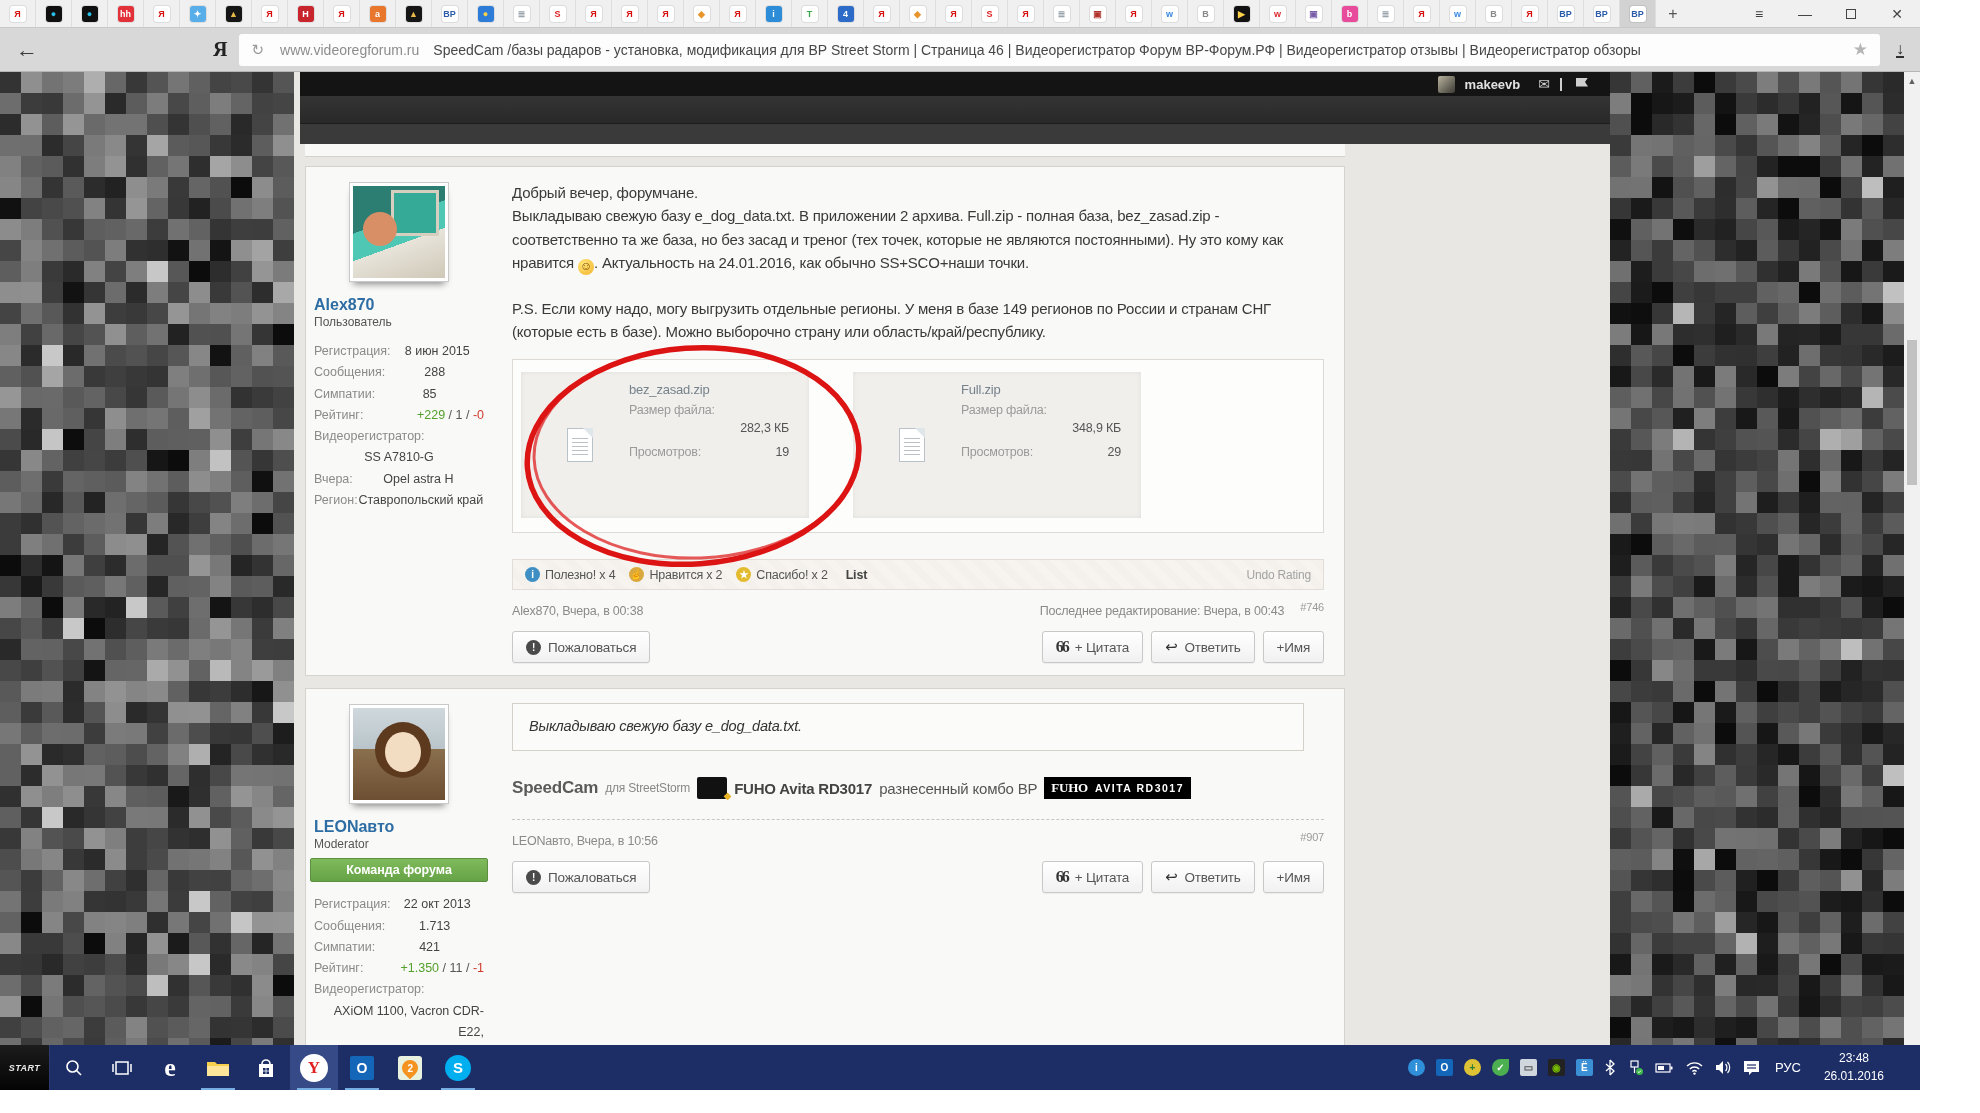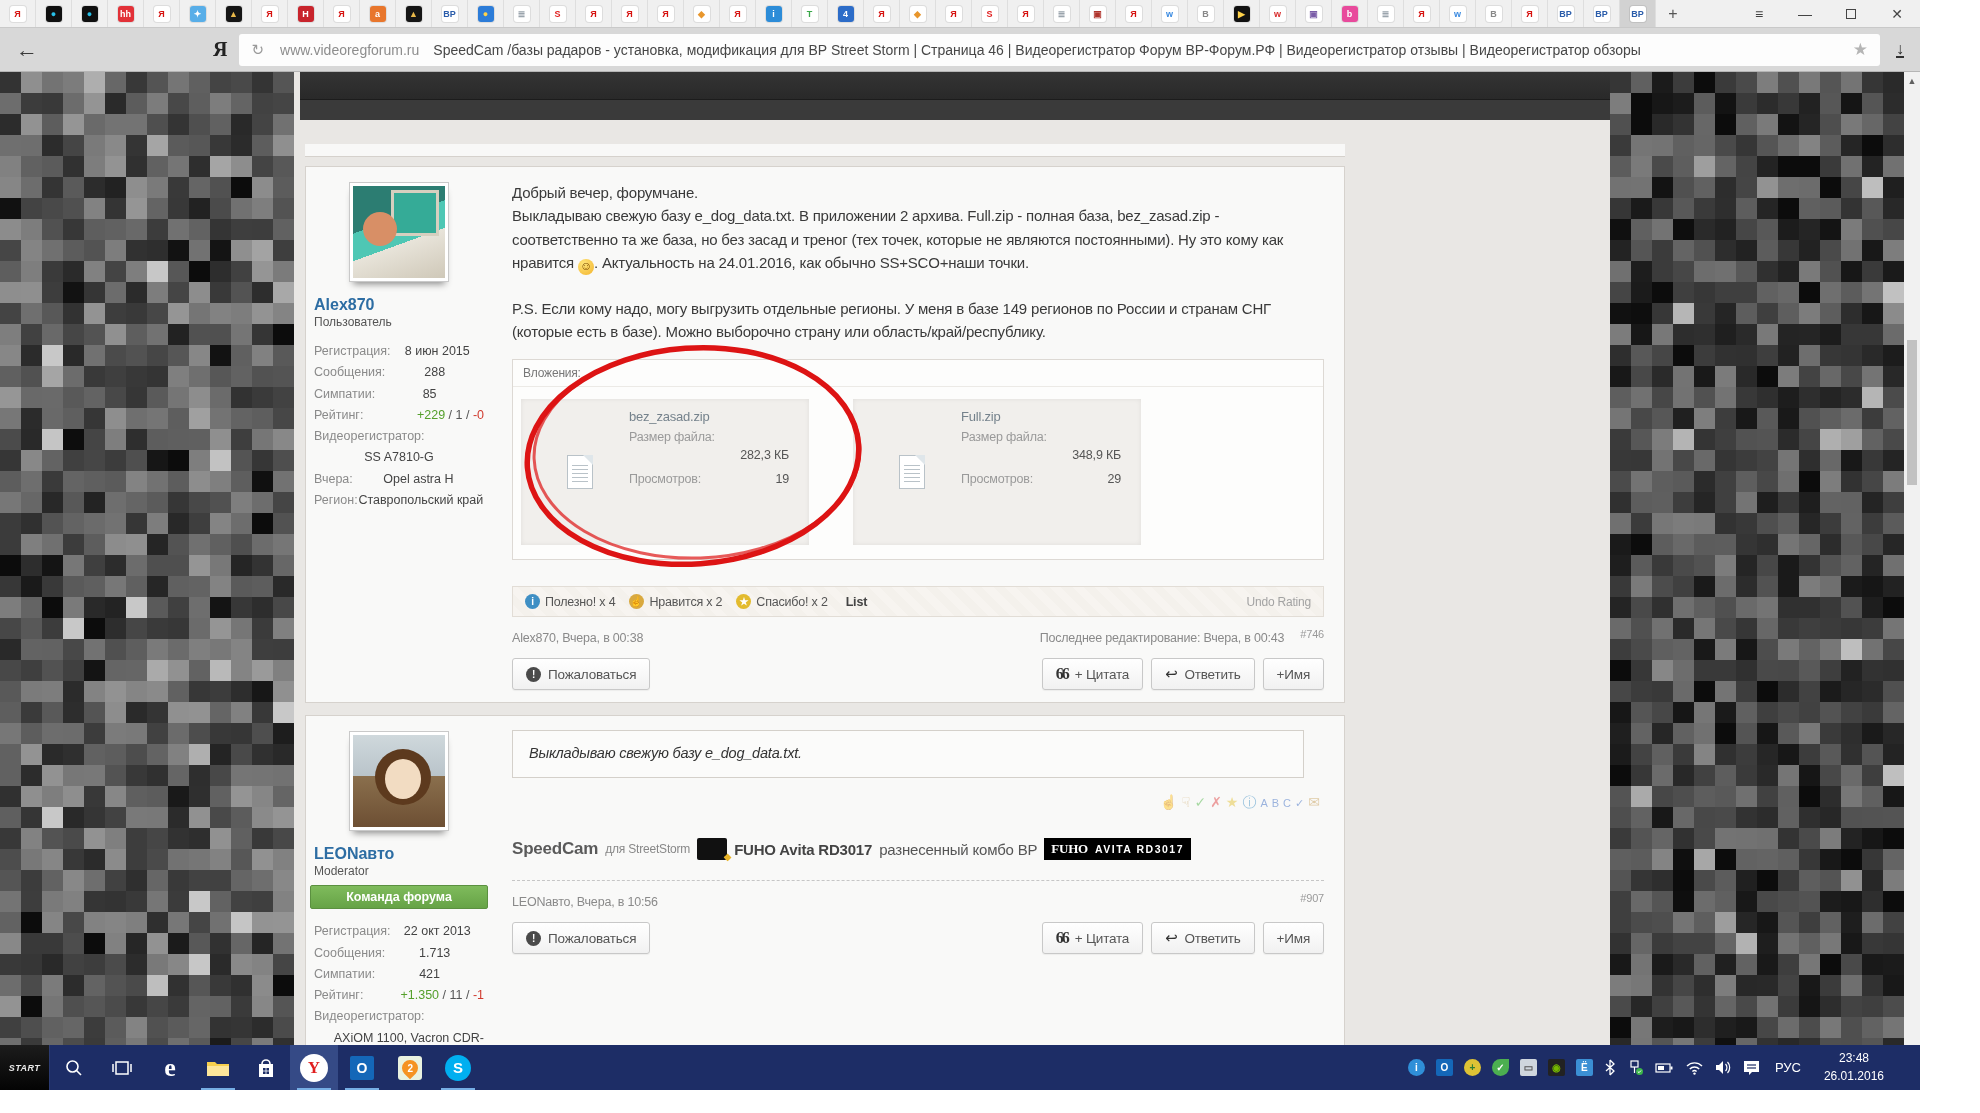--- a/index.html
+++ b/index.html
@@ -308,20 +308,28 @@
     <div class="urlbox">
       <span class="refresh">↻</span>
       <span class="url">www.videoregforum.ru</span>
       <span class="pagetitle">SpeedCam /базы радаров - установка, модификация для ВР Street Storm | Страница 46 | Видеорегистратор Форум ВР-Форум.РФ | Видеорегистратор отзывы | Видеорегистратор обзоры</span>
       <span class="bookmark-star">★</span>
     </div>
     <span class="dl">↓</span>
   </div>
 
   <div class="site">
+    <div class="h-user">
+      <span class="h-avatar"></span>
+      <span class="h-username">makeevb</span>
+      <span class="h-mail">✉</span>
+      <span class="h-flagwrap">
+          <span class="h-flag"></span>
+        </span>
+    </div>
     <div class="h-nav">
       <span class="active"></span>
         <span></span>
         <span></span>
         <span></span>
         <span></span>
     </div>
     <div class="h-sub">
       <span></span>
         <span></span>
@@ -386,21 +394,20 @@
               </div>
           </div>
         </div>
         <div class="mcell">
           <p>Добрый вечер, форумчане.</p>
           <p><span>Выкладываю свежую базу e_dog_data.txt. В приложении 2 архива. Full.zip - полная база, bez_zasad.zip - соответственно та же база, но без засад и треног (тех точек, которые не являются постоянными). Ну это кому как нравится </span><span class="smiley">☺</span><span>. Актуальность на 24.01.2016, как обычно SS+SCO+наши точки.</span></p>
           <div class="pgap"></div>
           <p>P.S. Если кому надо, могу выгрузить отдельные регионы. У меня в базе 149 регионов по России и странам СНГ (которые есть в базе). Можно выборочно страну или область/край/республику.</p>
 
           <div class="attach">
-            <div class="attach-h">Вложения:</div>
             <div class="attach-row">
               <div class="tile">
                   <span class="ficon"></span>
                   <div class="fname">bez_zasad.zip</div>
                   <div class="flabel">Размер файла:</div>
                   <div class="fsize">282,3 КБ</div>
                   <div class="fviews">
                     <span>Просмотров:</span>
                     <b>19</b>
                   </div>
@@ -503,23 +510,20 @@
                 <span class="udparts"><span class="pos"></span><span class="rsep"></span><span class="cnt"></span><span class="rsep"></span><span class="neg"></span></span>
                 <span class="udval2">Necker 5o, Neoline Voo</span>
               </div>
           </div>
         </div>
         <div class="mcell">
           <div class="quote">
             <div class="quote-b">Выкладываю свежую базу e_dog_data.txt.</div>
           </div>
 
-          <div class="fadedicons">
-            <span style="color:#c8a05a;">☝</span><span style="color:#c8a05a;">☟</span><span style="color:#57b94e;">✓</span><span style="color:#e04848;">✗</span><span style="color:#e5c43c;">★</span><span style="color:#3f8fc4;">ⓘ</span><span style="color:#3f6fc4;font-size:11px;">ABC✓</span><span style="color:#c8a05a;">✉</span>
-          </div>
 
           <div class="sig">
             <span class="sig-speedcam">SpeedCam</span>
             <span class="sig-for">для StreetStorm</span>
             <span class="sig-dev"></span>
             <span class="sig-model">FUHO Avita RD3017</span>
             <span class="sig-txt">разнесенный комбо ВР</span>
             <span class="fuho-badge">
               <span class="fuho1">FUHO</span>
               <span class="fuho2">AVITA RD3017</span>

